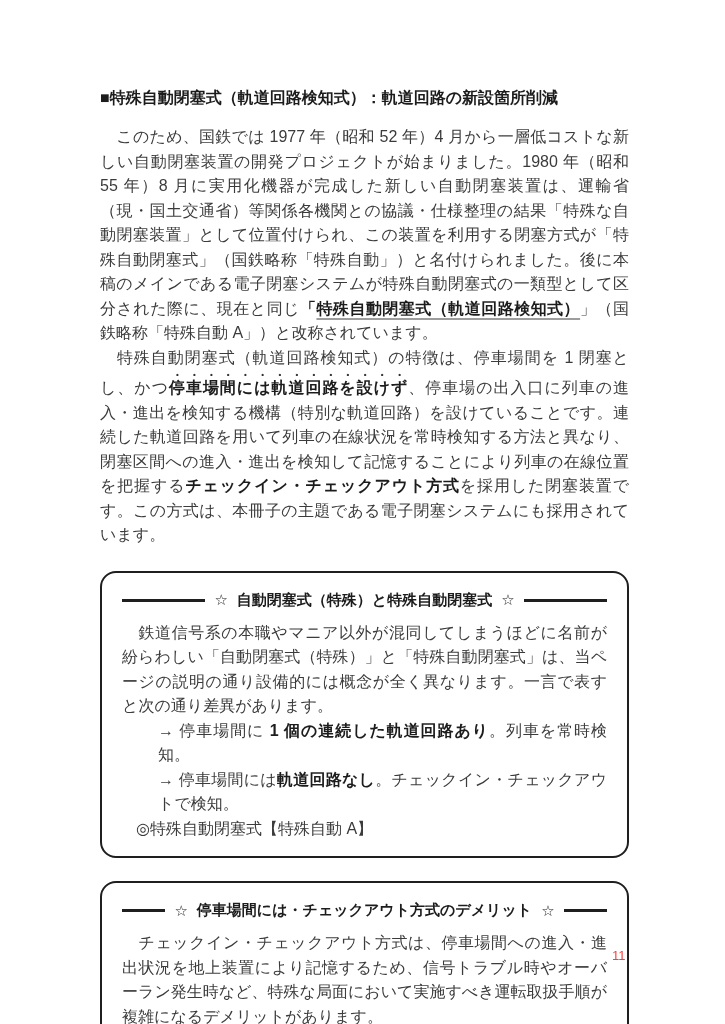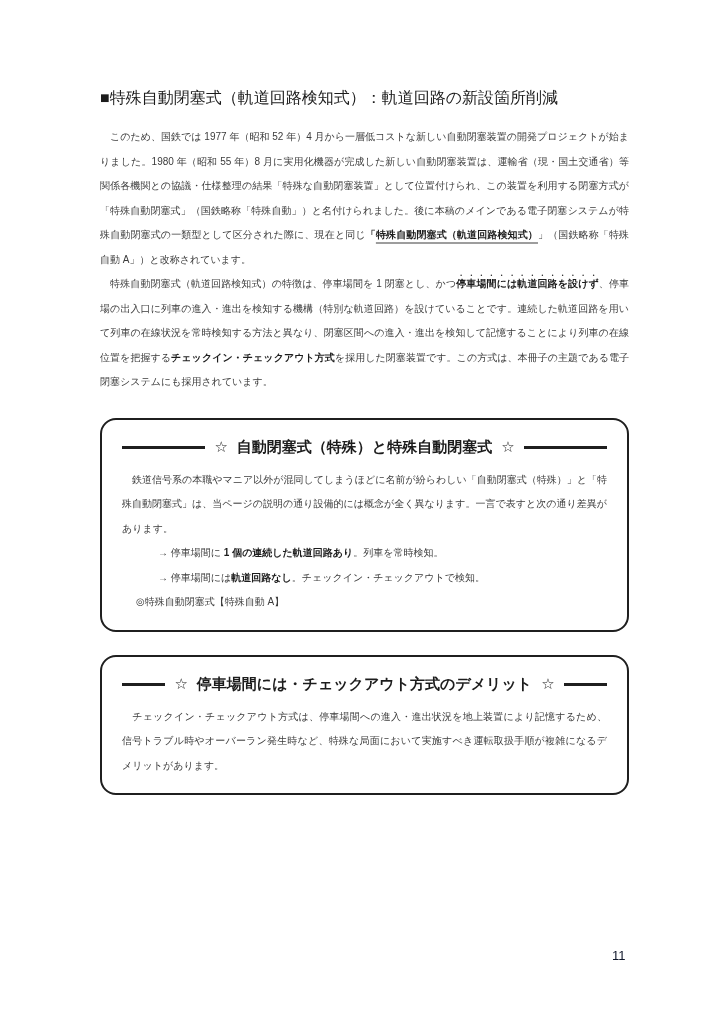--- a/index.html
+++ b/index.html
@@ -12,26 +12,26 @@
     position: relative;
     overflow: hidden;
   }
   .content {
     position: absolute;
     left: 100px; top: 88px;
     width: 529px;
   }
   .heading {
     font-size: 16px;
-    font-weight: 400;
+    font-weight: 700;
     color: #1c1c1c;
     margin: 0 0 16px 0;
   }
   .para {
-    font-size: 10px;
+    font-size: 16px;
     line-height: 24.5px;
     text-align: justify;
     margin: 0;
     color: #3b3b3b;
   }
   .bold { font-weight: 700; color: #1c1c1c; }
   .gunderline {
     text-decoration: underline;
     text-decoration-color: #9d9d9d;
     text-decoration-thickness: 1.5px;
@@ -63,21 +63,21 @@
     font-size: 15px;
     color: #1c1c1c;
     white-space: nowrap;
   }
   .list-heading { margin-left: 14px; }
   .list-detail { margin-left: 36px; }
   .page-number {
     position: absolute;
     left: 612px; top: 948px;
     font-size: 13px;
-    color: #0f172a;
+    color: #ef4444;
   }
 </style>
 </head>
 <body>
 
 <div class="content">
 
   <h1 class="heading">■特殊自動閉塞式（軌道回路検知式）：軌道回路の新設箇所削減</h1>
 
   <p class="para"><span>　このため、国鉄では 1977 年（昭和 52 年）4 月から一層低コストな新しい自動閉塞装置の開発プロジェクトが始まりました。1980 年（昭和 55 年）8 月に実用化機器が完成した新しい自動閉塞装置は、運輸省（現・国土交通省）等関係各機関との協議・仕様整理の結果「特殊な自動閉塞装置」として位置付けられ、この装置を利用する閉塞方式が「特殊自動閉塞式」（国鉄略称「特殊自動」）と名付けられました。後に本稿のメインである電子閉塞システムが特殊自動閉塞式の一類型として区分された際に、現在と同じ</span><span class="bold">「</span><span class="bold gunderline">特殊自動閉塞式（軌道回路検知式）</span><span>」（国鉄略称「特殊自動 A」）と改称されています。</span></p>

